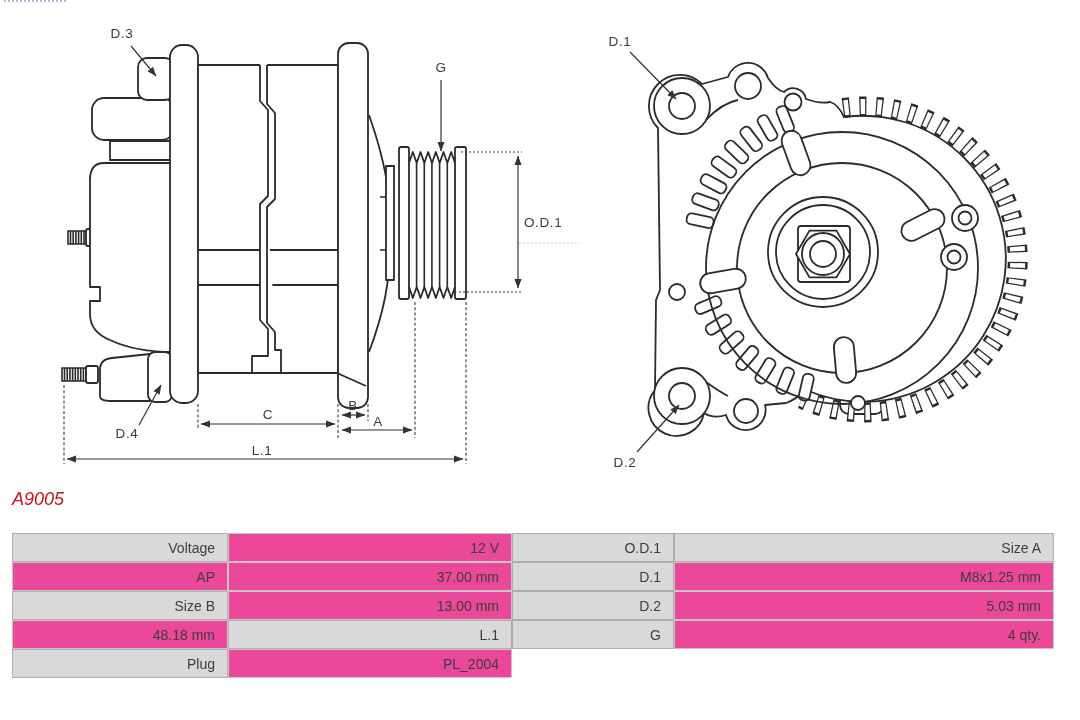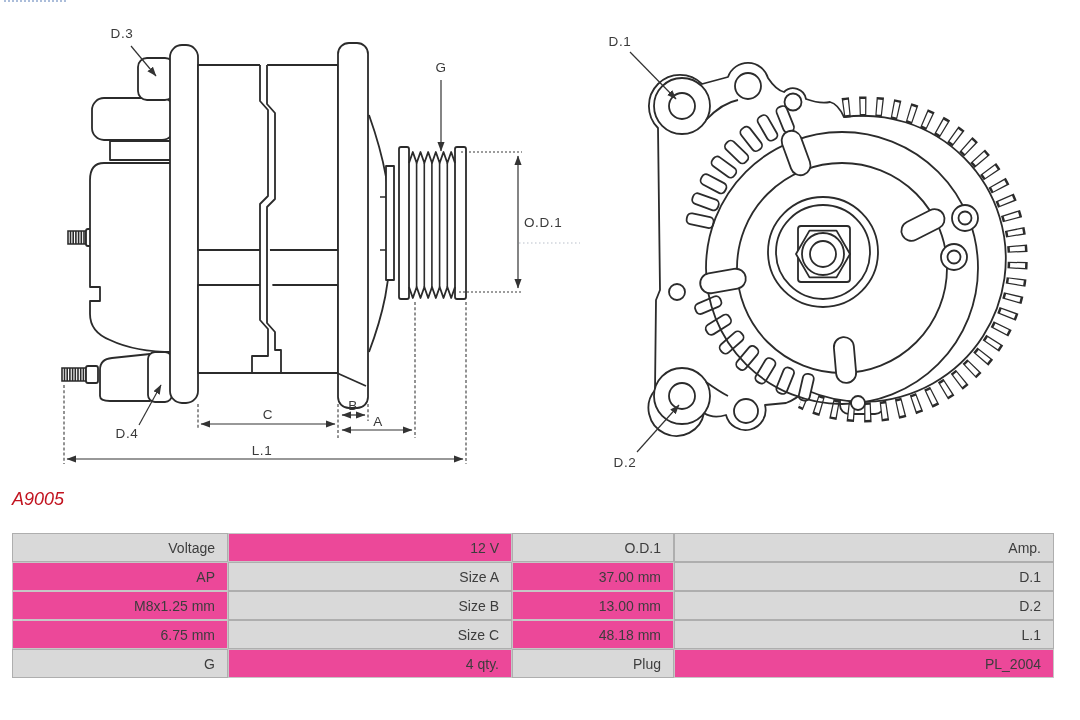--- a/index.html
+++ b/index.html
@@ -182,34 +182,32 @@
     </g>
   </svg>
 
   <div class="pn">A9005</div>
 
   <div id="spec">
     <div class="cell lab">Voltage</div>
     <div class="cell val">12 V</div>
     <div class="cell lab">O.D.1</div>
 
-    <div class="cell lab">Amp.</div>
+    <div class="cell lab">Size A</div>
+
     <div class="cell val">AP</div>
-
-    <div class="cell lab">Size A</div>
     <div class="cell val">37.00 mm</div>
     <div class="cell lab">D.1</div>
     <div class="cell val">M8x1.25 mm</div>
 
     <div class="cell lab">Size B</div>
     <div class="cell val">13.00 mm</div>
     <div class="cell lab">D.2</div>
-    <div class="cell val">6.75 mm</div>
-
-    <div class="cell lab">Size C</div>
+    <div class="cell val">5.03 mm</div>
+
     <div class="cell val">48.18 mm</div>
     <div class="cell lab">L.1</div>
 
     <div class="cell lab">G</div>
     <div class="cell val">4 qty.</div>
     <div class="cell lab">Plug</div>
     <div class="cell val">PL_2004</div>
   </div>
 </div>
 

